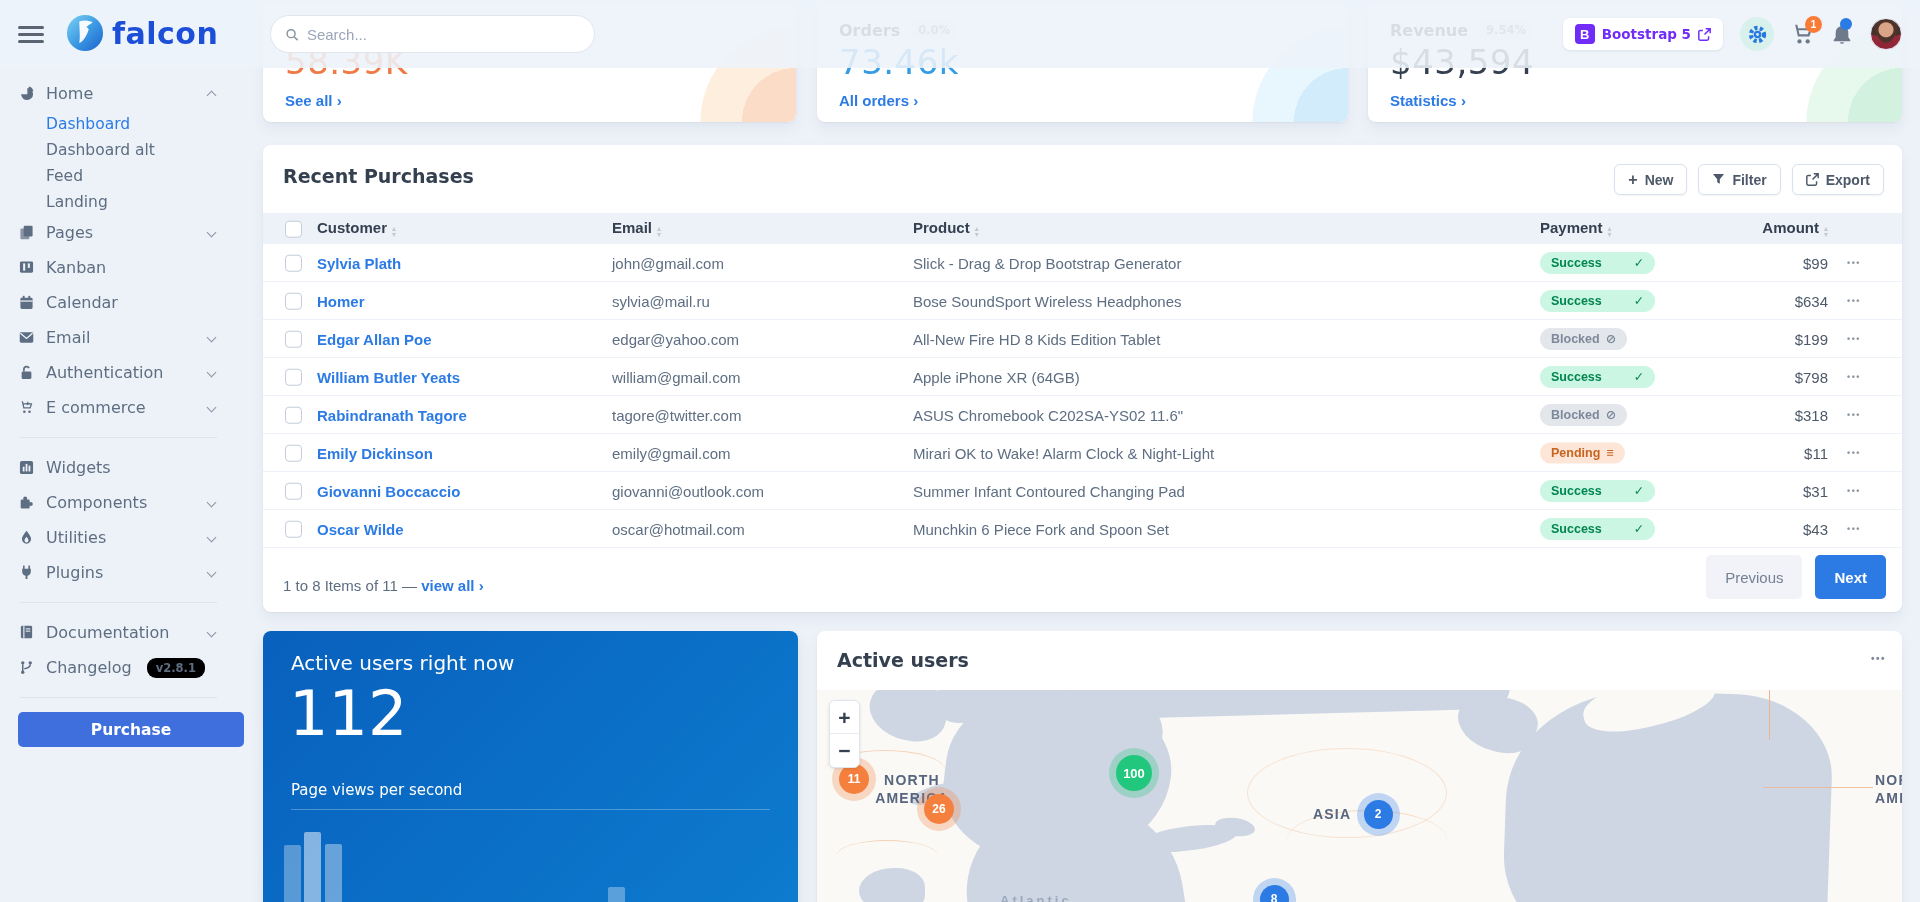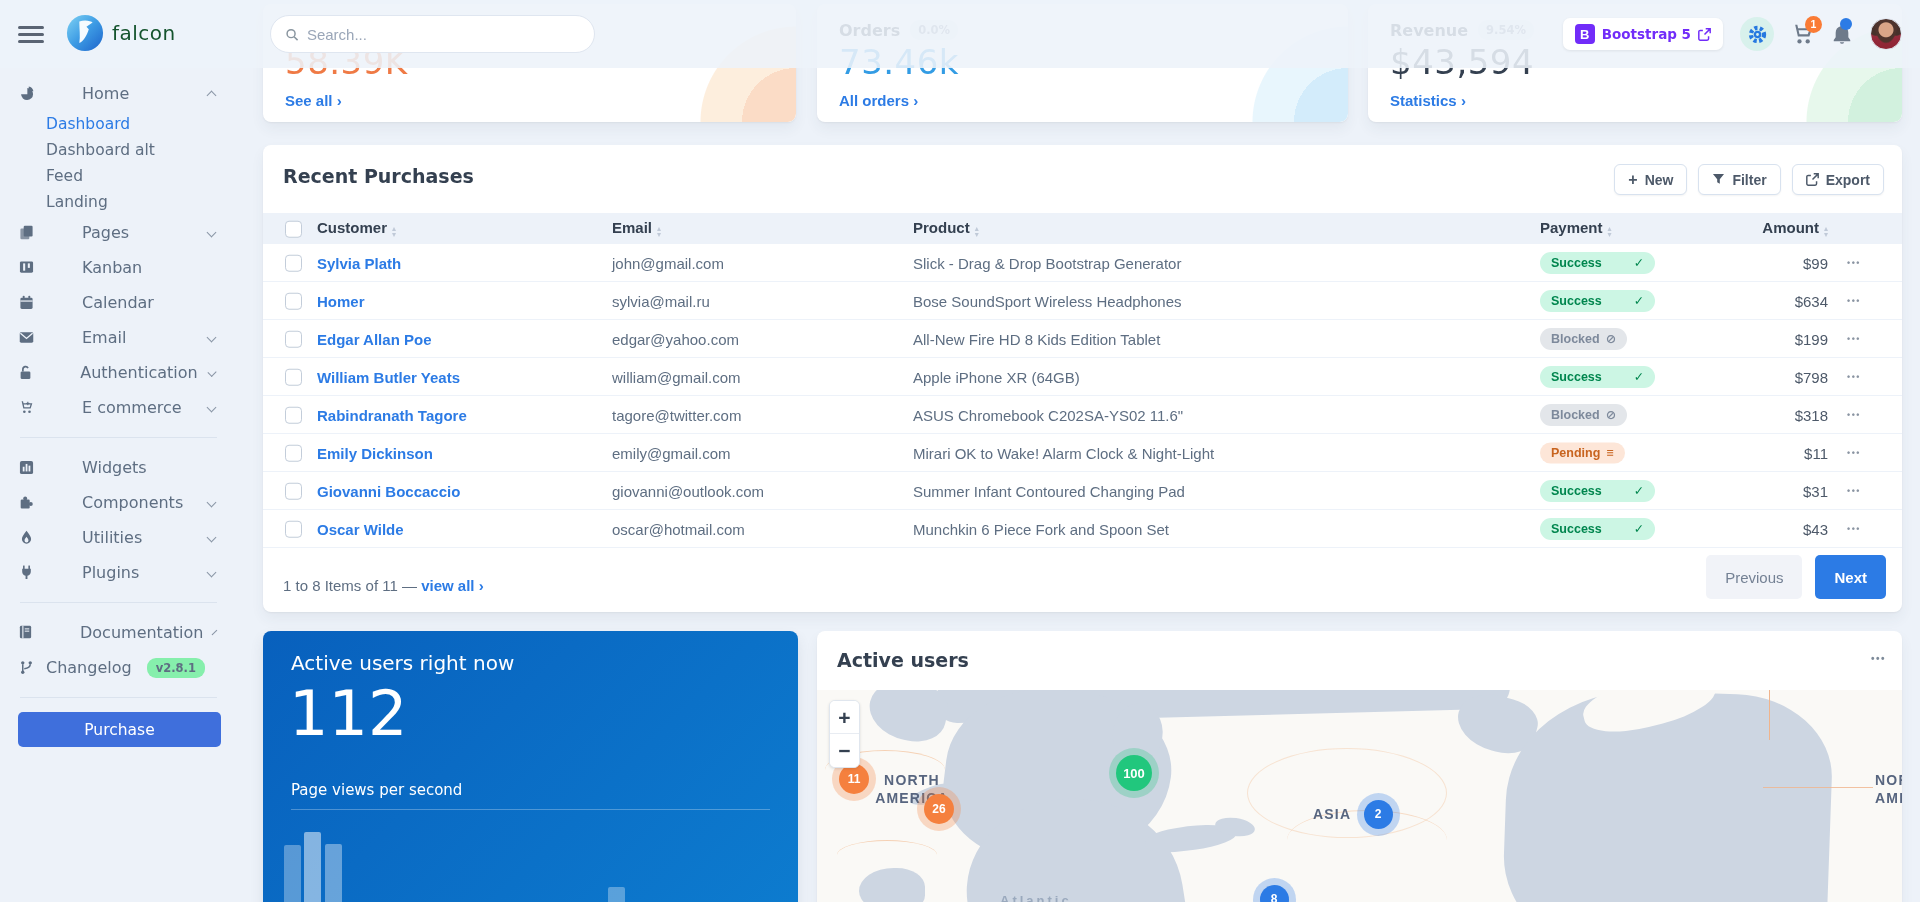--- a/index.html
+++ b/index.html
@@ -11,21 +11,21 @@
   
   .card { position:absolute; background:#fff; border-radius:8px;
     box-shadow:0 7px 14px rgba(59,69,88,.06), 0 1px 2px rgba(0,0,0,.05); }
 
   
   .navbar { position:absolute; top:0; left:0; width:1920px; height:68px; z-index:100;
     background:rgba(237,242,249,.88); display:flex; align-items:center; }
   .burger { position:absolute; left:18px; top:26px; width:26px; height:17px; cursor:pointer; }
   .burger i { display:block; height:2.6px; background:#5a6473; border-radius:2px; margin-bottom:4.5px; }
   .logo { position:absolute; left:66px; top:14px; display:flex; align-items:center; gap:8px; }
-  .logo-text { font-size:20px; font-weight:400; color:#14532d; letter-spacing:.5px; }
+  .logo-text { font-size:30px; font-weight:700; color:#1d4ed8; letter-spacing:.5px; }
   .searchbox { position:absolute; left:270px; top:15px; width:325px; height:38px; background:#fff;
     border:1px solid #dfe6f0; border-radius:19px; display:flex; align-items:center; padding:0 14px; gap:8px; }
   .searchbox input { border:0; outline:0; background:transparent; font-size:15px; color:#5e6e82; width:100%; }
   .searchbox input::placeholder { color:#9aa6b8; }
   .nav-right { position:absolute; right:18px; top:0; height:68px; display:flex; align-items:center; gap:17px; }
   .bs-pill { height:32px; background:#fff; border-radius:7px; box-shadow:0 1px 3px rgba(0,0,0,.08);
     display:flex; align-items:center; gap:7px; padding:0 12px; cursor:pointer; }
   .bs-logo { width:20px; height:20px; background:#712cf9; border-radius:4px; color:#fff; font-weight:700;
     font-size:13px; display:flex; align-items:center; justify-content:center; }
   .bs-label { color:#712cf9; font-weight:700; font-size:13.5px; }
@@ -41,32 +41,32 @@
       radial-gradient(ellipse at 50% 12%, #4e332c 0 11px, rgba(0,0,0,0) 12px),
       radial-gradient(circle at 16% 34%, #47302a 0 6px, rgba(0,0,0,0) 7px),
       radial-gradient(circle at 84% 34%, #47302a 0 6px, rgba(0,0,0,0) 7px),
       linear-gradient(180deg,#6d584f 0%, #96293b 60%, #8d2433 100%); }
 
   
   .sidebar { position:absolute; left:0; top:68px; width:233px; bottom:0; padding:8px 14px 0 18px; z-index:50; }
   .sitem { display:flex; align-items:center; height:35px; gap:11px; cursor:pointer; color:#5e6e82;
     font-size:16px; font-weight:500; }
   .sitem .sicon { width:17px; display:flex; justify-content:center; color:#5e6e82; }
-  .sitem .grow { flex:1;margin-left:36px; }
+  .sitem .grow { flex:1; }
   .caret { width:7px; height:7px; border-right:1.8px solid #8a96a6; border-bottom:1.8px solid #8a96a6;
     transform:rotate(45deg); margin-right:4px; }
   .caret.up { transform:rotate(-135deg); margin-top:4px; }
   .schild { display:block; height:26px; line-height:26px; padding-left:28px; font-size:15.5px; color:#5e6e82;
     cursor:pointer; text-decoration:none; }
   .schild.active { color:#2c7be5; font-weight:500; }
   .sdiv { height:1px; background:#dbe3ee; margin:12px 2px; }
-  .vbadge { background:#86efac; color:#5e6e82; font-size:11.5px; font-weight:700; border-radius:9px;
+  .vbadge { background:#000000; color:#5e6e82; font-size:11.5px; font-weight:700; border-radius:9px;
     padding:3px 9px; margin-left:4px; }
-  .purchase-btn { display:block; width:203px; height:35px; margin-top:14px; background:#3f6fdc; color:#fff;
-    border:0; border-radius:5px; font-size:15.5px; font-weight:400; cursor:pointer; }
+  .purchase-btn { display:block; width:226px; height:35px; margin-top:14px; background:#3f6fdc; color:#fff;
+    border:0; border-radius:5px; font-size:15.5px; font-weight:700; cursor:pointer; }
 
   
   .stat-card { top:4px; height:118px; overflow:hidden; }
   .stat-title { position:absolute; left:22px; top:16px; font-size:16px; font-weight:600; color:#344050;
     display:flex; gap:10px; align-items:center; }
   .stat-badge { background:#eef1f6; color:#7d899b; font-size:11.5px; font-weight:700; border-radius:9px; padding:3px 8px; }
   .stat-value { position:absolute; left:22px; top:38px; font-size:34px; font-weight:400; letter-spacing:.5px; }
   .stat-link { position:absolute; left:22px; bottom:13px; font-size:15px; font-weight:600; color:#2c7be5;
     cursor:pointer; text-decoration:none; }
   .corner { position:absolute; right:0; bottom:0; width:180px; height:112px; pointer-events:none;

